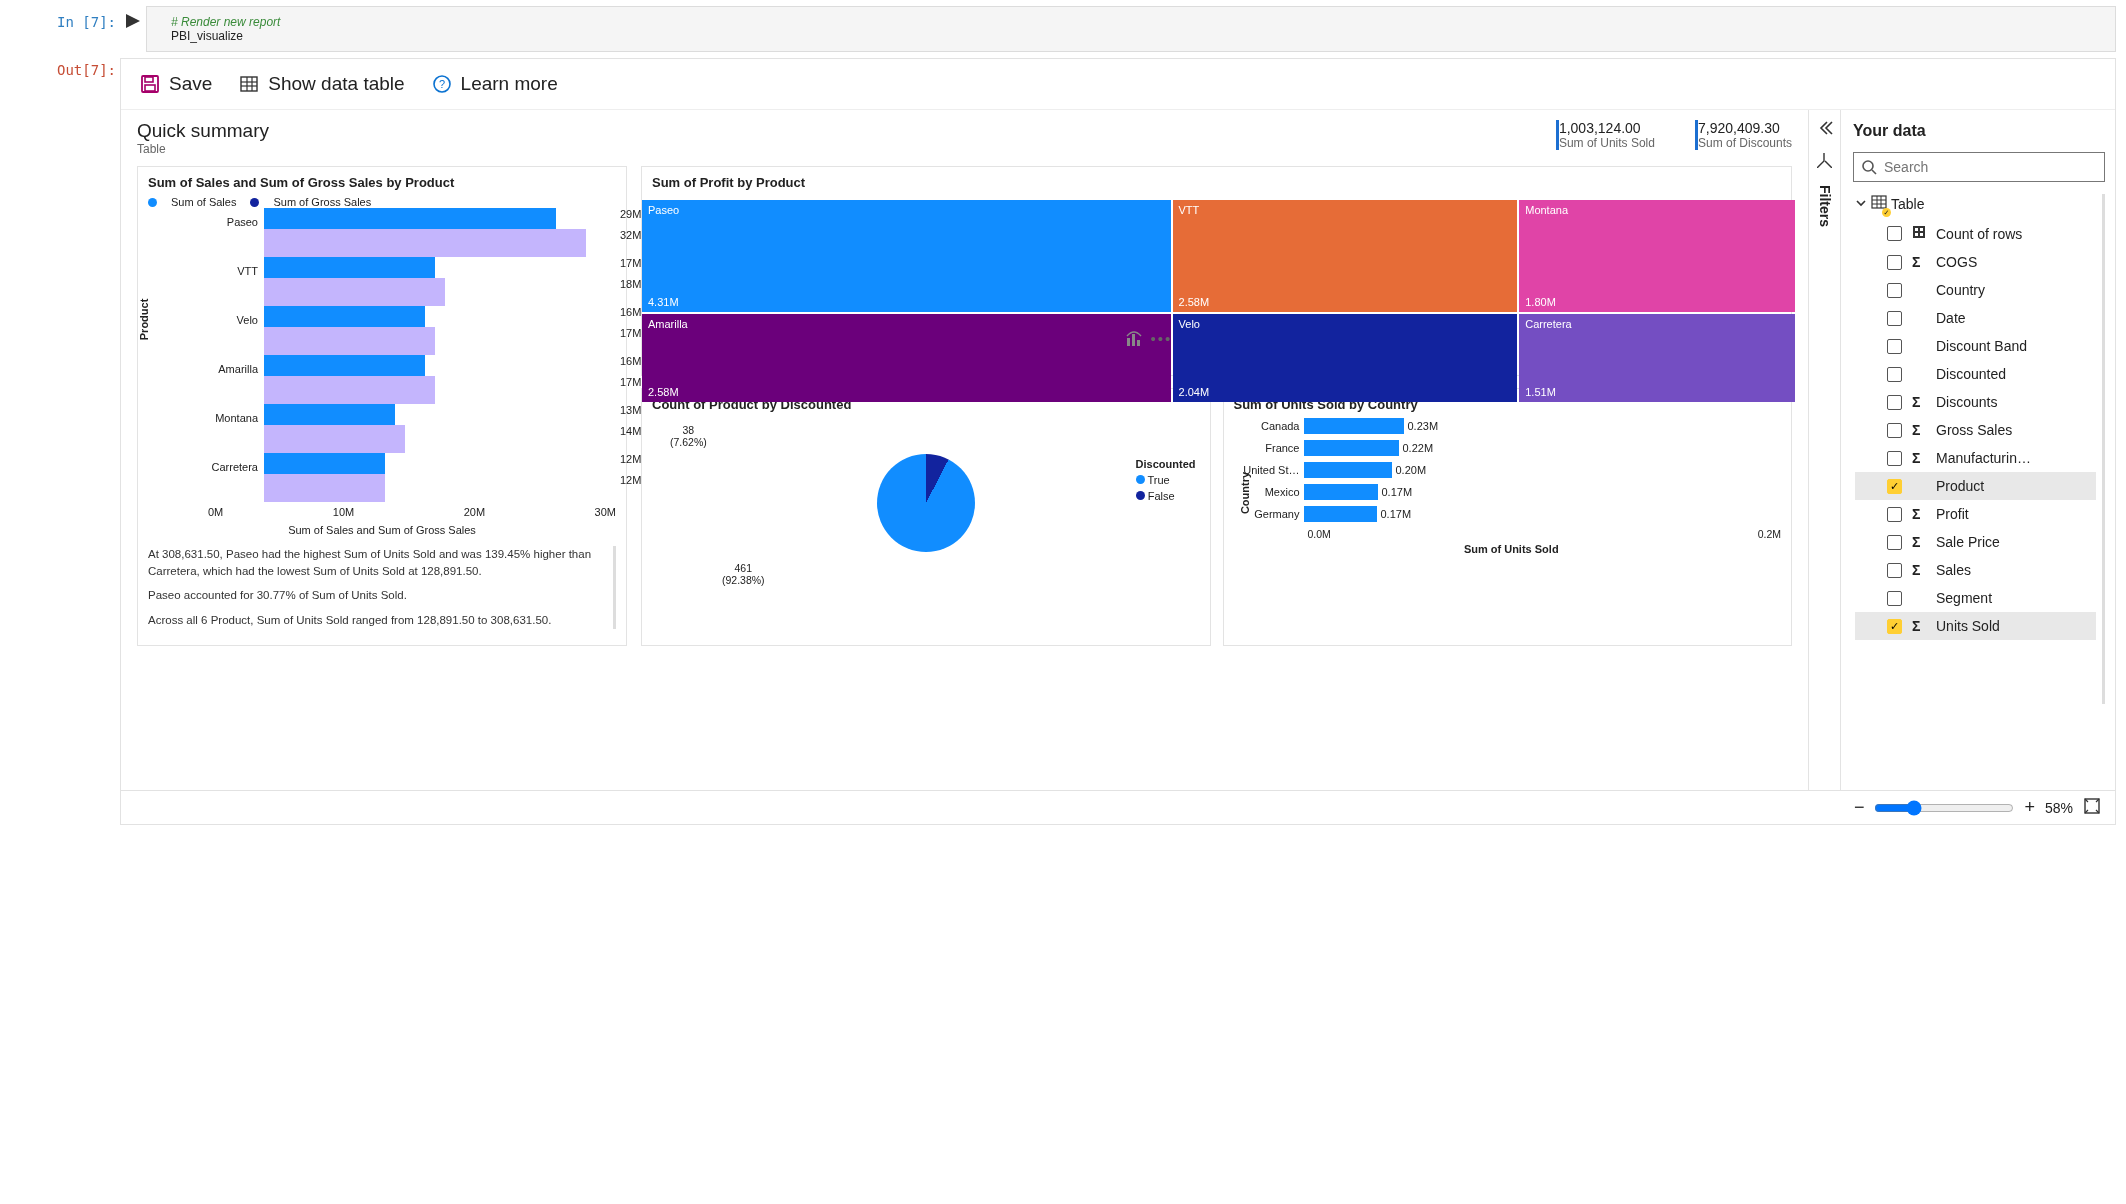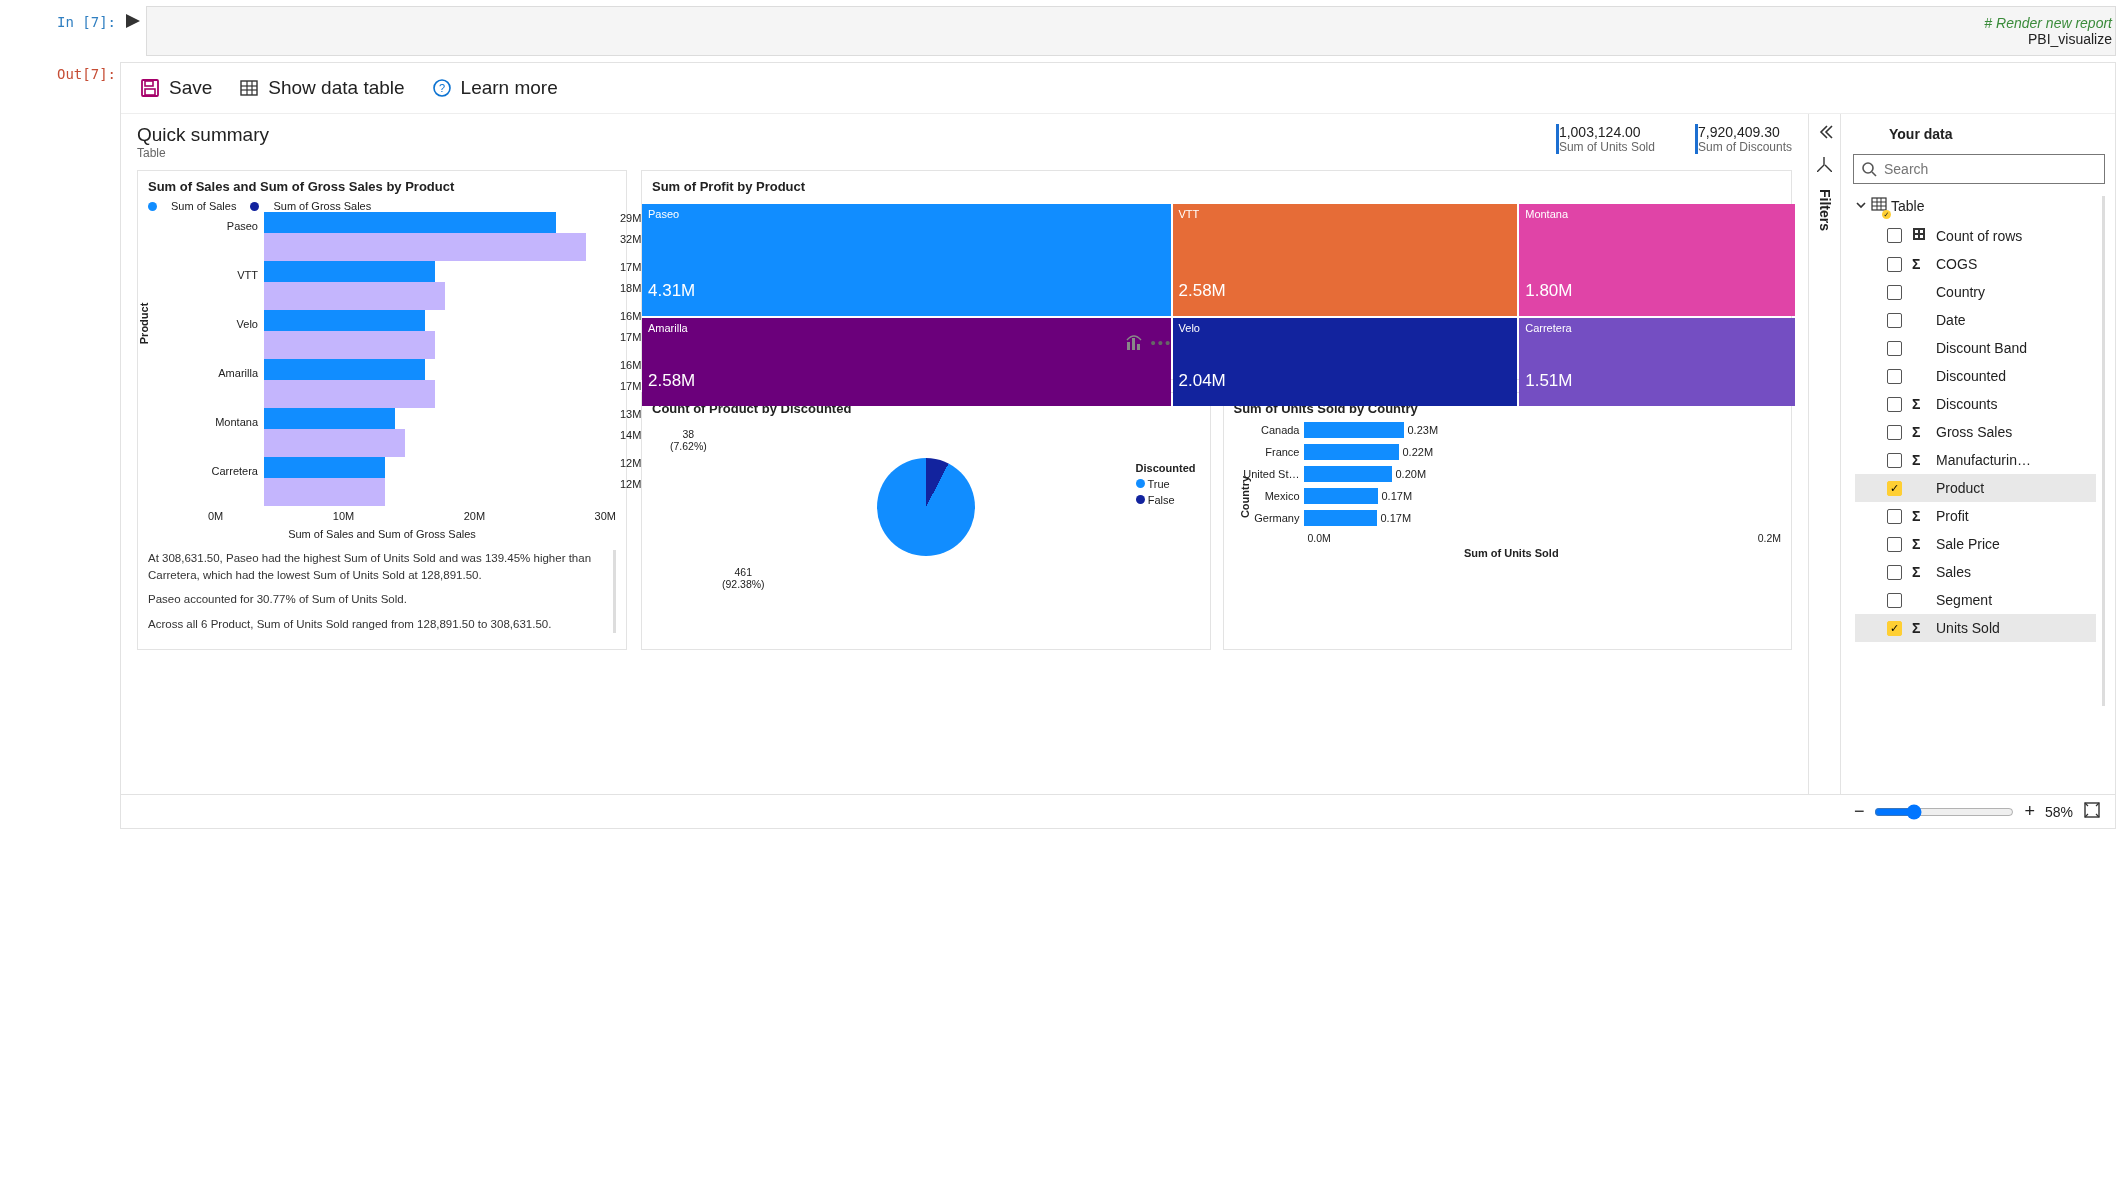--- a/index.html
+++ b/index.html
@@ -1,21 +1,21 @@
 <!DOCTYPE html>
 <html><head>
 <meta charset="utf-8">
 <style>
   * { box-sizing: border-box; margin: 0; padding: 0; font-family: "Segoe UI", Arial, sans-serif; }
   body { background: #fff; font-size: 13px; color: #222; }
   .notebook { width: 100%; }
   .cell-in { display: flex; align-items: flex-start; padding: 6px 10px; }
   .prompt { width: 110px; text-align: right; color: #307fc1; font-family: monospace; font-size: 14px; padding: 8px 4px 0 0; }
   .run-icon { width: 26px; padding-top: 8px; text-align: center; cursor: pointer; color: #333; }
-  .code-input { flex: 1; background: #f5f5f5; border: 1px solid #dcdcdc; padding: 8px 3px; font-family: monospace; font-size: 14px; text-align: right; }
+  .code-input { flex: 1; background: #f5f5f5; border: 1px solid #dcdcdc; padding: 8px 24px; font-family: monospace; font-size: 12px; }
   .code-comment { color: #3a8b3a; font-style: italic; }
   .cell-out { display: flex; align-items: flex-start; padding: 0 10px; }
   .prompt-out { width: 110px; text-align: right; color: #c64d35; font-family: monospace; font-size: 14px; padding: 4px 4px 0 0; }
   .report-wrap { flex: 1; border: 1px solid #e2e2e2; background: #fff; }
   .toolbar { display: flex; align-items: center; gap: 26px; padding: 14px 18px; border-bottom: 1px solid #eee; }
   .tb-item { display: flex; align-items: center; gap: 8px; font-size: 19px; color: #222; cursor: pointer; }
   .tb-icon { width: 22px; height: 22px; display: inline-flex; align-items: center; justify-content: center; }
   .body { display: flex; height: 680px; position: relative; }
   .canvas { flex: 1; padding: 10px 16px 10px 16px; overflow: hidden; position: relative; }
   .qs-header { display: flex; justify-content: space-between; align-items: flex-start; margin-bottom: 6px; }
@@ -38,35 +38,35 @@
   .bar.sales { background:#118dff; }
   .bar.gross { background:#c4b5fd; }
   .bar-val { position:absolute; font-size:11px; left:100%; margin-left:4px; top:0; white-space:nowrap;}
   .axis-lab { font-size:11px; text-align:center; margin-top:6px;}
   .axis-y-lab { position:absolute; left:-4px; top:50%; transform: rotate(-90deg) translateX(50%); transform-origin:left; font-size:11px; font-weight:600; }
   .x-ticks { display:flex; justify-content:space-between; font-size:11px; padding:0 0 0 60px;}
   .insights { font-size:11.5px; color:#333; margin-top:10px; line-height:1.45; padding-right:20px; border-right:3px solid #ddd;}
   .insights p{ margin-bottom:8px;}
   .treemap { display:grid; grid-template-columns: 46% 30% 24%; grid-template-rows: 115px 80px; gap:2px; height:200px; font-size:11px; color:#fff; }
   .tm { padding:4px 6px; position:relative; overflow:hidden;}
-  .tm-val{ position:absolute; bottom:15px; left:6px; font-size:17px;}
+  .tm-val{ position:absolute; bottom:4px; left:6px; font-size:11px;}
   .right-col { display:grid; grid-template-rows: 210px 1fr; gap:12px; }
   .sub2 { display:grid; grid-template-columns: 1fr 1fr; gap:12px;}
   .pie-wrap { display:flex; align-items:center; justify-content:center; position:relative; height:170px;}
   .pie { width:98px; height:98px; border-radius:50%; background: conic-gradient(#12239e 0deg 27.4deg, #118dff 27.4deg 360deg);}
   .pie-lab { position:absolute; font-size:10.5px; text-align:center; }
   .hbar-row { display:flex; align-items:center; margin-bottom:6px; font-size:11px;}
   .hbar-lab { width:62px; text-align:right; padding-right:4px; }
   .hbar-bar { background:#118dff; height:16px; }
   .hbar-val { margin-left:4px; }
   .viztoolbar { position:absolute; left:50%; transform:translateX(160px); top:220px; display:flex; gap:8px; color:#666; font-size:15px;}
   .side-filters { width:32px; border-left:1px solid #e3e3e3; display:flex; flex-direction:column; align-items:center; padding-top:10px; gap:14px; }
   .vtxt { writing-mode: vertical-rl; font-size:14px; font-weight:600; }
   .fields { width:275px; border-left:1px solid #e3e3e3; padding:12px 10px 10px 12px; position:relative; }
-  .fields h3 { font-size:14px; font-weight:600; margin-bottom:12px;margin-left:36px;}
+  .fields h3 { font-size:16px; font-weight:600; margin-bottom:12px;}
   .search { width:100%; border:1px solid #777; padding:6px 8px 6px 30px; font-size:14px; background:#fff; }
   .search-wrap{ position:relative; margin-bottom:12px;}
   .search-wrap .sicon{ position:absolute; left:8px; top:7px; color:#555;}
   .tree { margin-left:2px; border-right:3px solid #ddd; padding-right:6px; height:510px;}
   .tree-hdr { display:flex; align-items:center; gap:4px; font-size:14px; margin-bottom:6px; cursor:pointer;}
   .field-row { display:flex; align-items:center; gap:10px; padding:6px 6px 6px 32px; font-size:14px; cursor:pointer;}
   .field-row.sel { background:#e8e8e8; }
   .chk { width:15px; height:15px; border:1.5px solid #555; border-radius:2px; display:inline-flex; align-items:center; justify-content:center; background:#fff;}
   .chk.on{ background:#ffcf33; border-color:#ffcf33;}
   .chk.on::after{ content:"✓"; font-size:11px; color:#000;}

